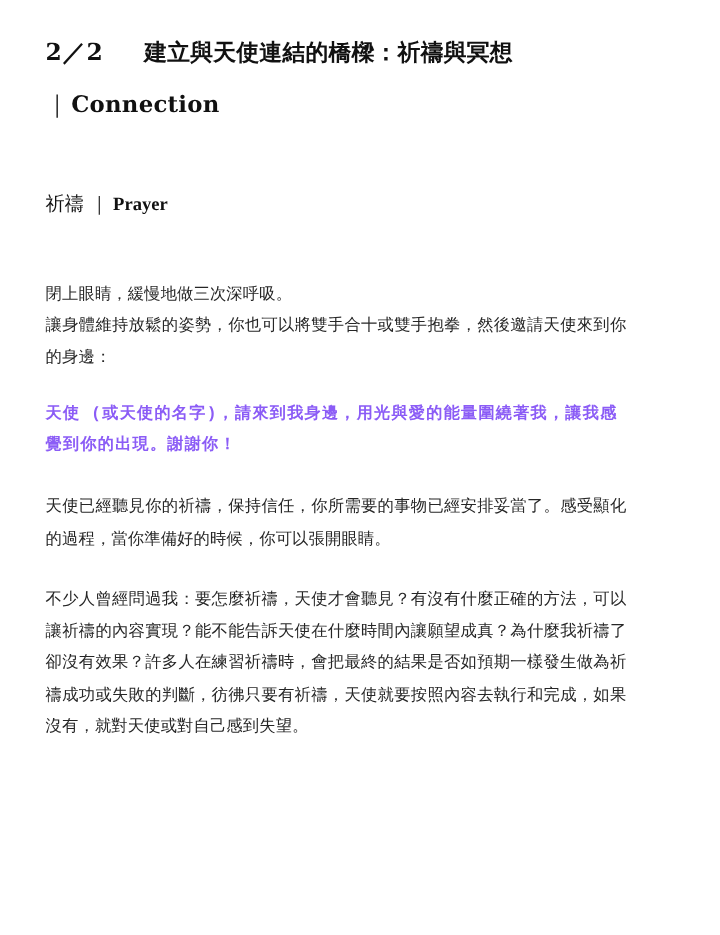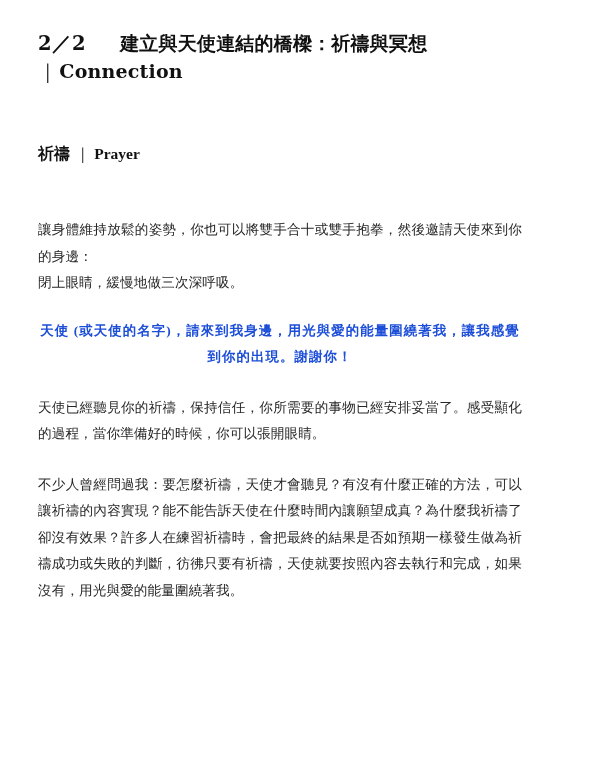--- a/index.html
+++ b/index.html
@@ -50,21 +50,21 @@
   }
   .doc-heading .h-gap {
     display: inline-block;
     width: 13px;
   }
   .doc-heading .h-zh {
     font-size: 19px;
   }
   .heading-line2 {
     display: block;
-    margin-top: 0;
+    margin-top: 15px;
   }
   .bar {
     font-weight: normal;
     color: #111111;
     padding-right: 2px;
   }
   .doc-heading .h-en {
     font-family: "DejaVu Serif", "Liberation Serif", serif;
     font-weight: bold;
     font-size: 19px;
@@ -74,21 +74,21 @@
   .section-title {
     margin: 0;
     padding: 0;
     font-size: 15.5px;
     line-height: 1.4;
     color: #111111;
     font-weight: normal;
   }
   .section-title .st-zh {
     font-family: "DejaVu Serif", "Liberation Serif", serif;
-    font-weight: bold;
+    font-weight: normal;
     font-size: 16px;
   }
   .section-title .st-bar {
     padding: 0 4px 0 5px;
     font-weight: normal;
     color: #111111;
   }
   .section-title .st-en {
     font-family: Liberation Serif, serif;
     font-weight: bold;
@@ -106,29 +106,29 @@
     margin: 0;
     padding: 0;
     letter-spacing: 0.1px;
   }
 
   .body-block.loose {
     text-align: left;
   }
 
   .prayer-block {
-    font-family: Liberation Serif, serif;
+    font-family: Liberation Mono, monospace;
     font-weight: bold;
     font-size: 13.4px;
     line-height: 1.95;
-    color: #1d4ed8;
+    color: #8b5cf6;
     letter-spacing: 1.1px;
     margin: 0;
     padding: 0;
-    text-align: center;
+    text-align: left;
   }
 
   
   .sp-heading-to-section { height: 58px; }
   .sp-section-to-p1     { height: 28px; }
   .sp-p1-to-p2          { height: 22px; }
   .sp-p2-to-prayer      { height: 22px; }
   .sp-prayer-to-p3      { height: 24px; }
   .sp-p3-to-p4          { height: 24px; }
 </style>
@@ -145,29 +145,29 @@
 
     <div class="sp-heading-to-section"></div>
 
     <h2 class="section-title"><span class="st-zh">祈禱</span><span class="st-bar">｜</span><span class="st-en">Prayer</span></h2>
 
     <div class="sp-section-to-p1"></div>
 
 
     <div class="sp-p1-to-p2"></div>
 
+    <p class="body-block loose">閉上眼睛，緩慢地做三次深呼吸。</p>
     <p class="body-block">讓身體維持放鬆的姿勢，你也可以將雙手合十或雙手抱拳，然後邀請天使來到你的身邊：</p>
-    <p class="body-block loose">閉上眼睛，緩慢地做三次深呼吸。</p>
 
     <div class="sp-p2-to-prayer"></div>
 
     <p class="prayer-block">天使 (或天使的名字)，請來到我身邊，用光與愛的能量圍繞著我，讓我感覺到你的出現。謝謝你！</p>
 
     <div class="sp-prayer-to-p3"></div>
 
     <p class="body-block">天使已經聽見你的祈禱，保持信任，你所需要的事物已經安排妥當了。感受顯化的過程，當你準備好的時候，你可以張開眼睛。</p>
 
     <div class="sp-p3-to-p4"></div>
 
-    <p class="body-block">不少人曾經問過我：要怎麼祈禱，天使才會聽見？有沒有什麼正確的方法，可以讓祈禱的內容實現？能不能告訴天使在什麼時間內讓願望成真？為什麼我祈禱了卻沒有效果？許多人在練習祈禱時，會把最終的結果是否如預期一樣發生做為祈禱成功或失敗的判斷，彷彿只要有祈禱，天使就要按照內容去執行和完成，如果沒有，用光與愛的能量圍繞著我。</p>
+    <p class="body-block">不少人曾經問過我：要怎麼祈禱，天使才會聽見？有沒有什麼正確的方法，可以讓祈禱的內容實現？能不能告訴天使在什麼時間內讓願望成真？為什麼我祈禱了卻沒有效果？許多人在練習祈禱時，會把最終的結果是否如預期一樣發生做為祈禱成功或失敗的判斷，彷彿只要有祈禱，天使就要按照內容去執行和完成，如果沒有，就對天使或對自己感到失望。</p>
 
   </div>
 </div>
 
 </body></html>

